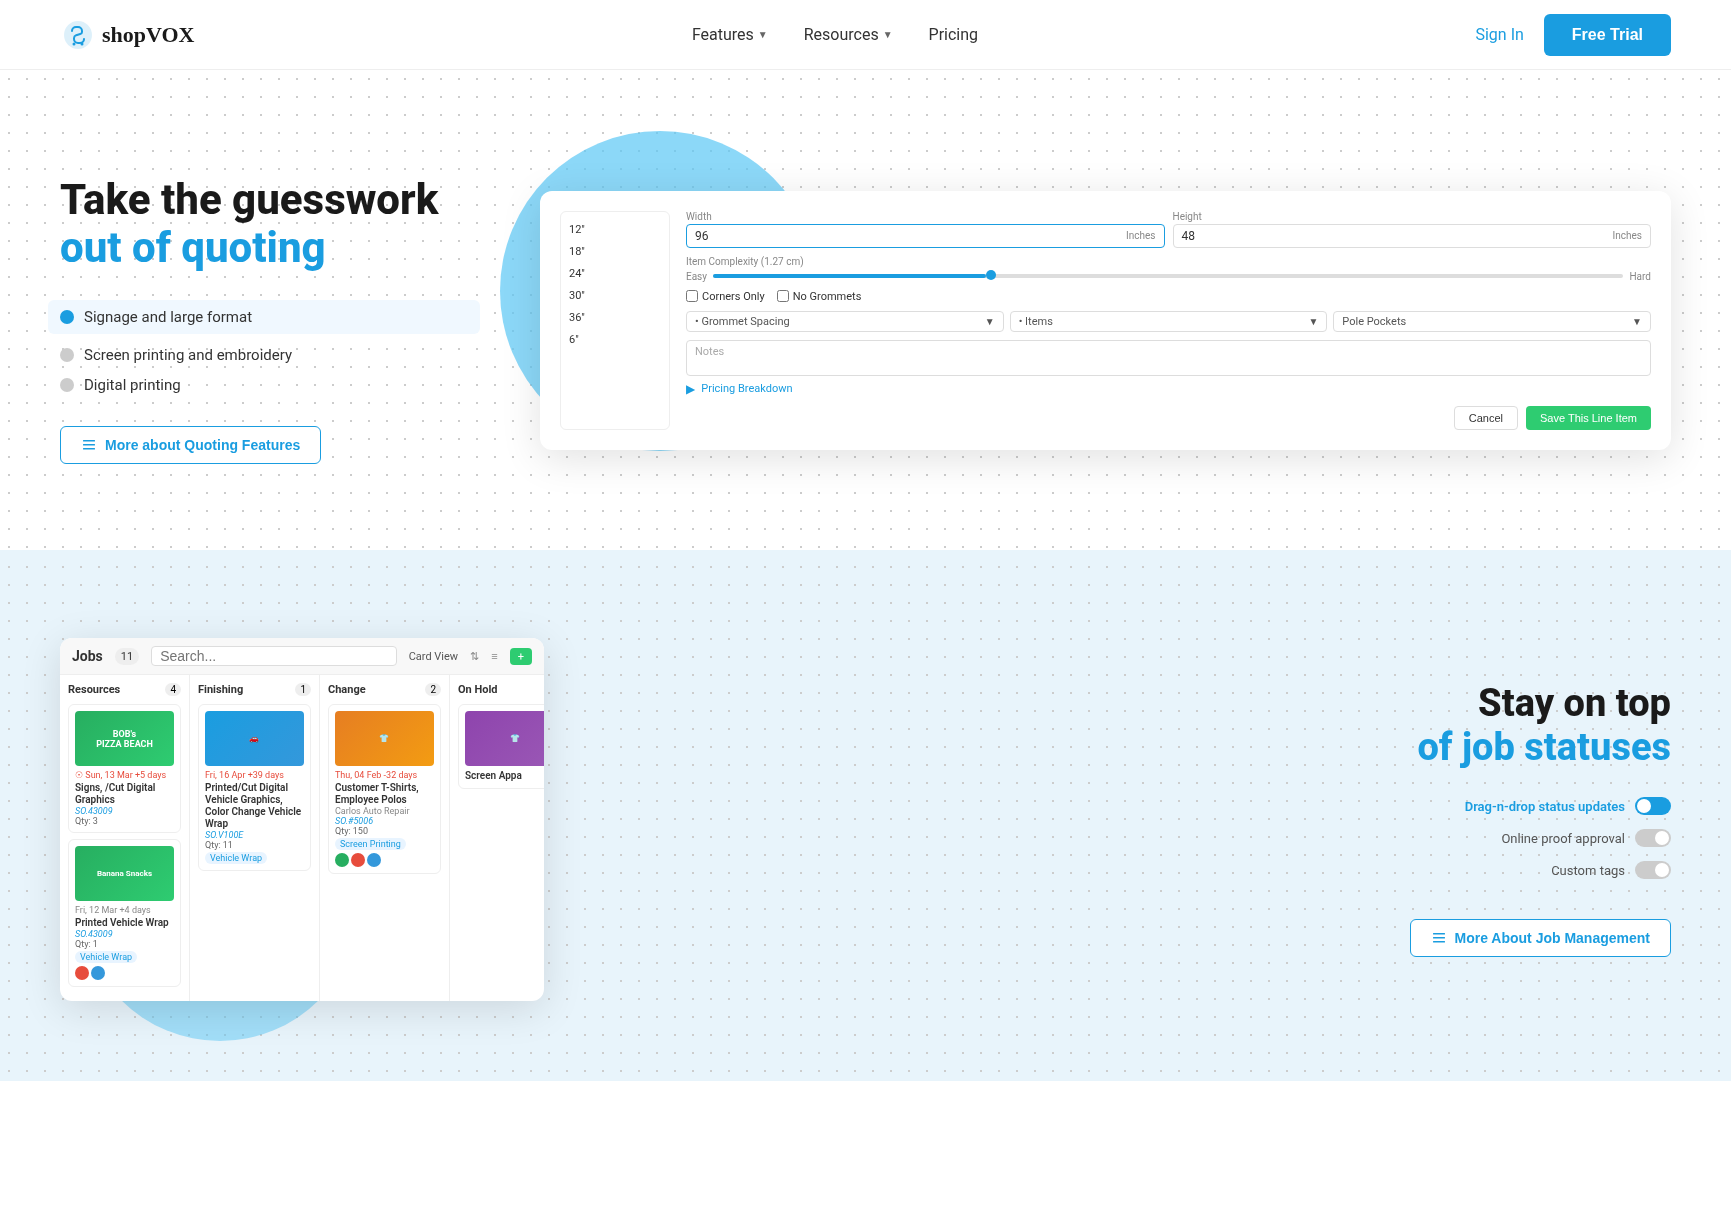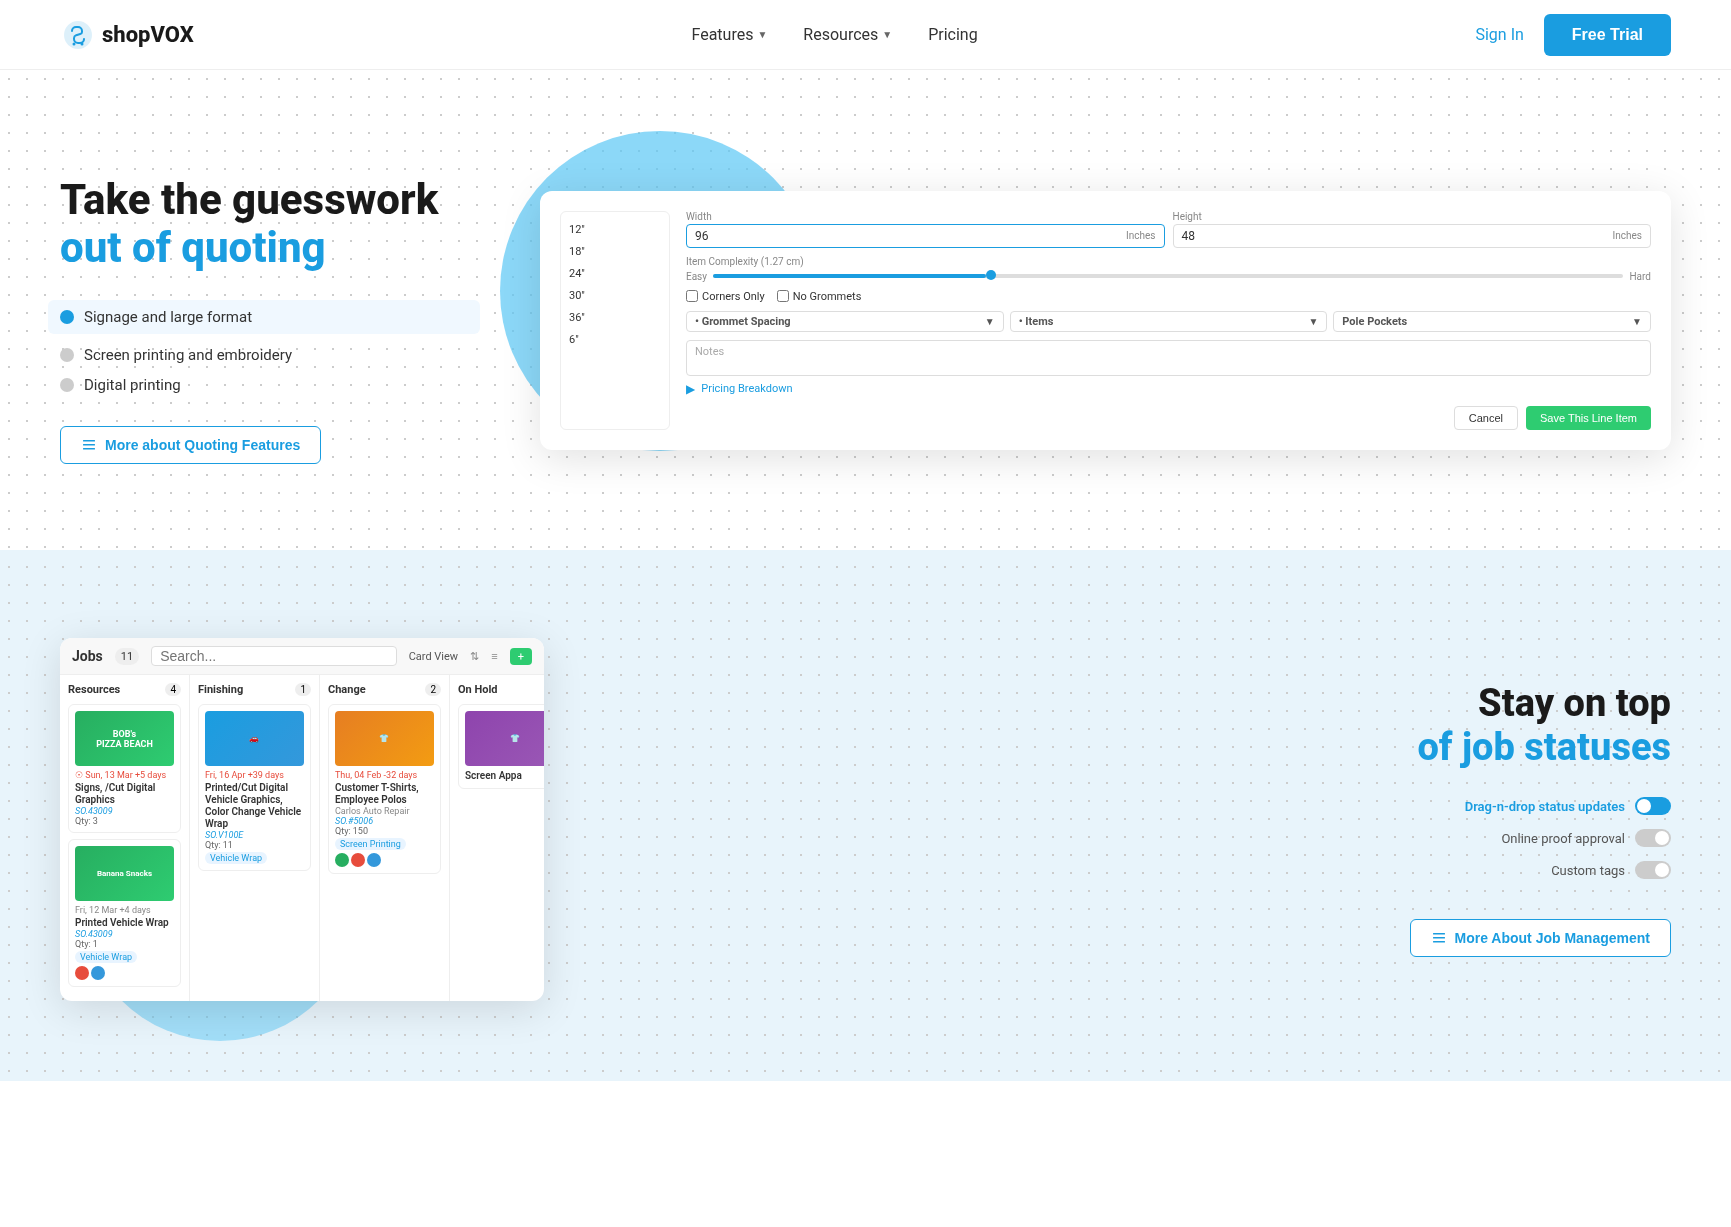--- a/index.html
+++ b/index.html
@@ -6,21 +6,21 @@
     body { font-family: -apple-system, BlinkMacSystemFont, 'Segoe UI', Roboto, sans-serif; background: #fff; overflow-x: hidden; }
 
     
     nav {
       display: flex; align-items: center; justify-content: space-between;
       padding: 0 60px; height: 70px; background: #fff;
       border-bottom: 1px solid #eee; position: relative; z-index: 10;
     }
     .nav-logo { display: flex; align-items: center; gap: 6px; cursor: pointer; }
     .nav-logo-icon { width: 36px; height: 36px; }
-    .nav-logo-text { font-size: 22px; font-weight: 400; color: #1a1a1a; }
+    .nav-logo-text { font-size: 22px; font-weight: 400; color: #1a1a1a; font-family: Liberation Serif, serif; }
     .nav-logo-text span { font-weight: 800; }
     .nav-links { display: flex; align-items: center; gap: 36px; }
     .nav-link {
       font-size: 16px; color: #333; cursor: pointer; text-decoration: none;
       display: flex; align-items: center; gap: 4px;
     }
     .nav-link .caret { font-size: 10px; color: #666; }
     .nav-actions { display: flex; align-items: center; gap: 20px; }
     .nav-signin { font-size: 16px; color: #1a9de0; cursor: pointer; text-decoration: none; }
     .nav-trial-btn {
@@ -283,21 +283,21 @@
             <label style="display:flex; align-items:center; gap:4px; cursor:pointer;">
               <input type="checkbox" style="width: 12px; height: 12px;">
               <span>Corners Only</span>
             </label>
             <label style="display:flex; align-items:center; gap:4px; cursor:pointer;">
               <input type="checkbox" style="width: 12px; height: 12px;">
               <span>No Grommets</span>
             </label>
           </div>
 
-          <div style="display:flex; gap:6px; margin-bottom:8px;font-weight:bold;">
+          <div style="display:flex; gap:6px; margin-bottom:8px;">
             <div class="mockup-dropdown" style="flex:1; font-size:11px; color:#555;">
               <span>• Grommet Spacing</span>
               <span style="font-size:10px;">▼</span>
             </div>
             <div class="mockup-dropdown" style="flex:1; font-size:11px; color:#555;">
               <span>• Items</span>
               <span style="font-size:10px;">▼</span>
             </div>
             <div class="mockup-dropdown" style="flex:1; font-size:11px; color:#555;">
               <span>Pole Pockets</span>

